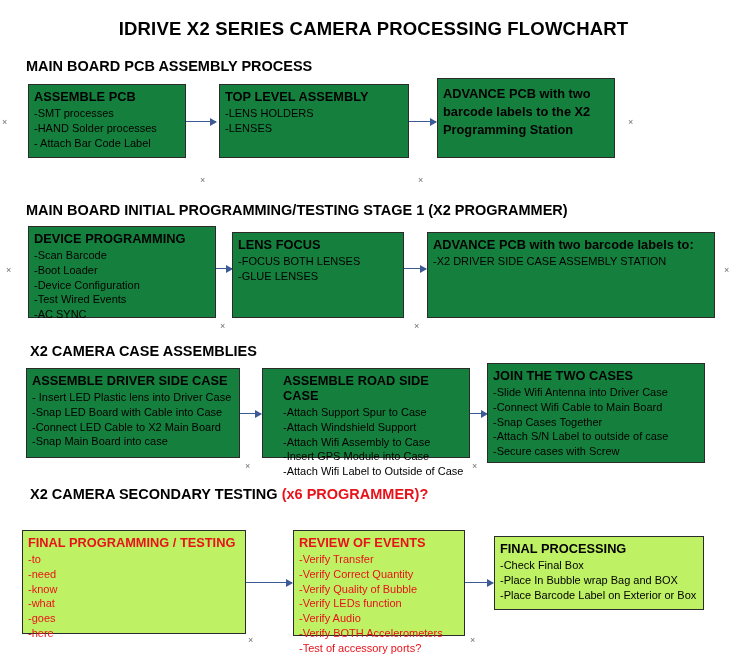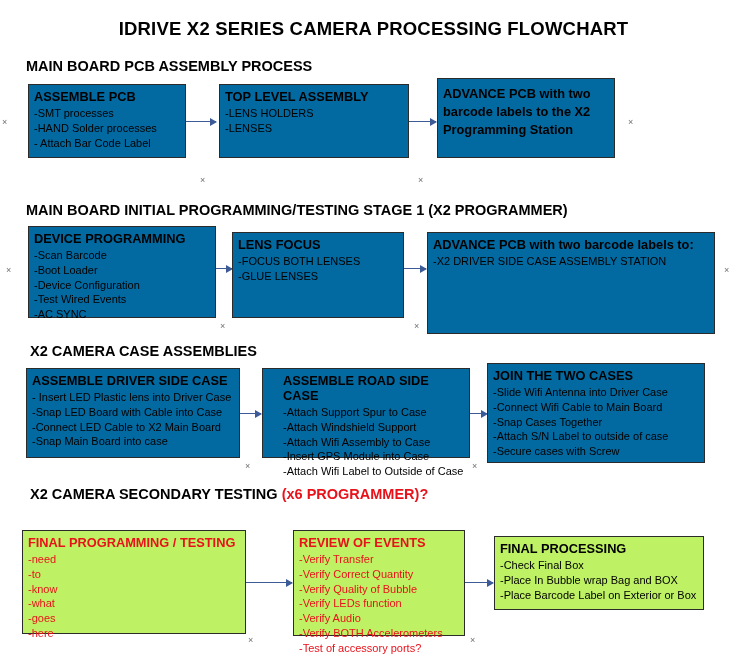--- a/index.html
+++ b/index.html
@@ -15,21 +15,21 @@
   .title{
     position:absolute;left:0;top:18px;width:747px;text-align:center;
     font-size:18.5px;font-weight:bold;letter-spacing:.2px;
   }
   .section{
     position:absolute;font-size:14.5px;font-weight:bold;
   }
   .section .red{color:#e8121b;}
   .box{
     position:absolute;
-    background:#0369a1;
+    background:#15803d;
     border:1px solid #2b2b2b;
     box-sizing:border-box;
     padding:4px 5px 3px 5px;
   }
   .box.white{background:#bef264;}
   .box h4{
     margin:0 0 2px 0;
     font-size:12.8px;font-weight:bold;
     line-height:1.18;
   }
@@ -106,21 +106,21 @@
   <div class="box" style="left:232px;top:232px;width:172px;height:86px;">
     <h4>LENS FOCUS</h4>
     <ul>
       <li>-FOCUS BOTH LENSES</li>
       <li>-GLUE LENSES</li>
     </ul>
   </div>
 
   <div class="arrow" style="left:404px;top:268px;width:22px;"></div>
 
-  <div class="box" style="left:427px;top:232px;width:288px;height:102px;">
+  <div class="box" style="left:427px;top:232px;width:288px;height:86px;">
     <h4>ADVANCE PCB with two barcode labels to:</h4>
     <ul>
       <li>-X2 DRIVER  SIDE  CASE  ASSEMBLY STATION</li>
     </ul>
   </div>
 
   <div class="section" style="left:30px;top:343px;">
     <span>X2 CAMERA CASE ASSEMBLIES</span>
   </div>
 
@@ -160,22 +160,22 @@
     </ul>
   </div>
 
   <div class="section" style="left:30px;top:486px;">
     <span>X2 CAMERA SECONDARY TESTING </span><span class="red">(x6 PROGRAMMER)?</span>
   </div>
 
   <div class="box white" style="left:22px;top:530px;width:224px;height:104px;">
     <h4 class="red">FINAL PROGRAMMING / TESTING</h4>
     <ul>
+      <li class="red">-to</li>
       <li class="red">-need</li>
-      <li class="red">-to</li>
       <li class="red">-know</li>
       <li class="red">-what</li>
       <li class="red">-goes</li>
       <li class="red">-here</li>
     </ul>
   </div>
 
   <div class="arrow" style="left:246px;top:582px;width:46px;"></div>
 
   <div class="box white" style="left:293px;top:530px;width:172px;height:106px;">

